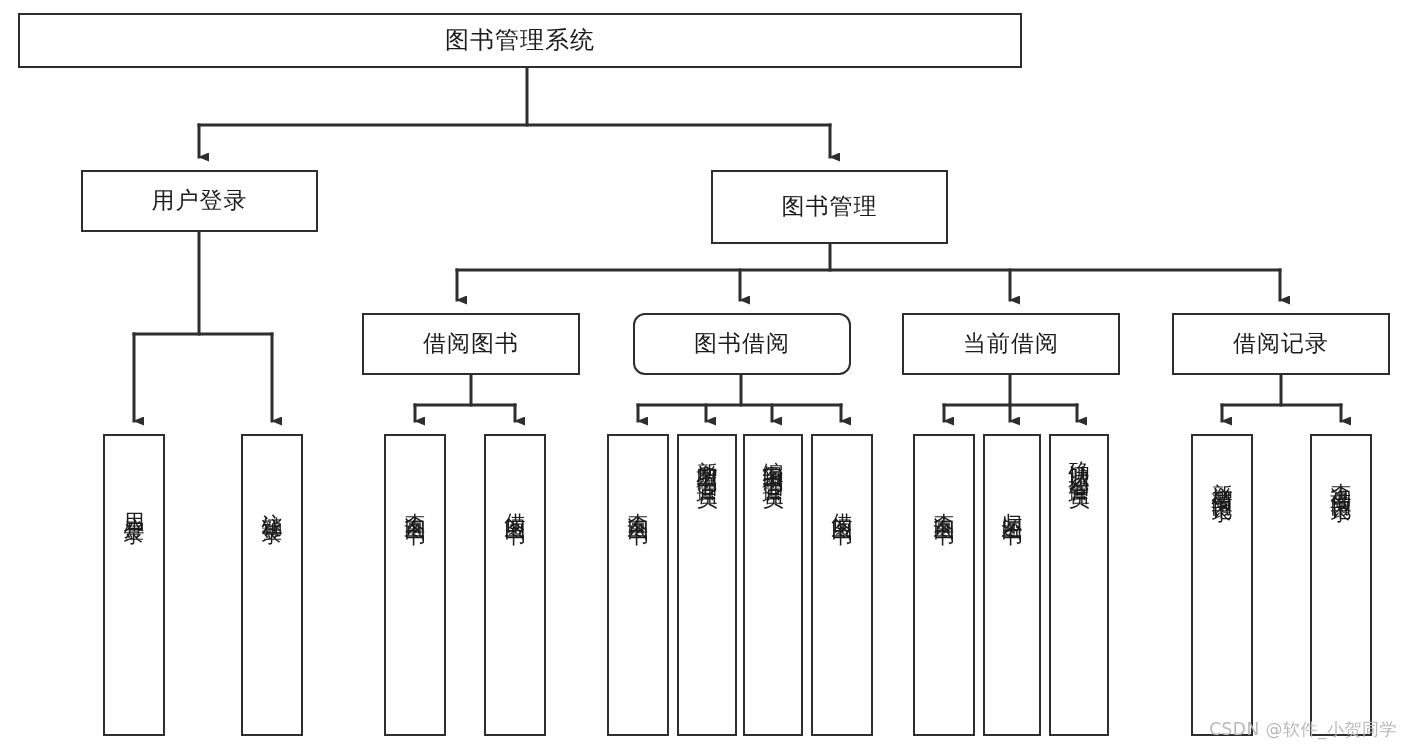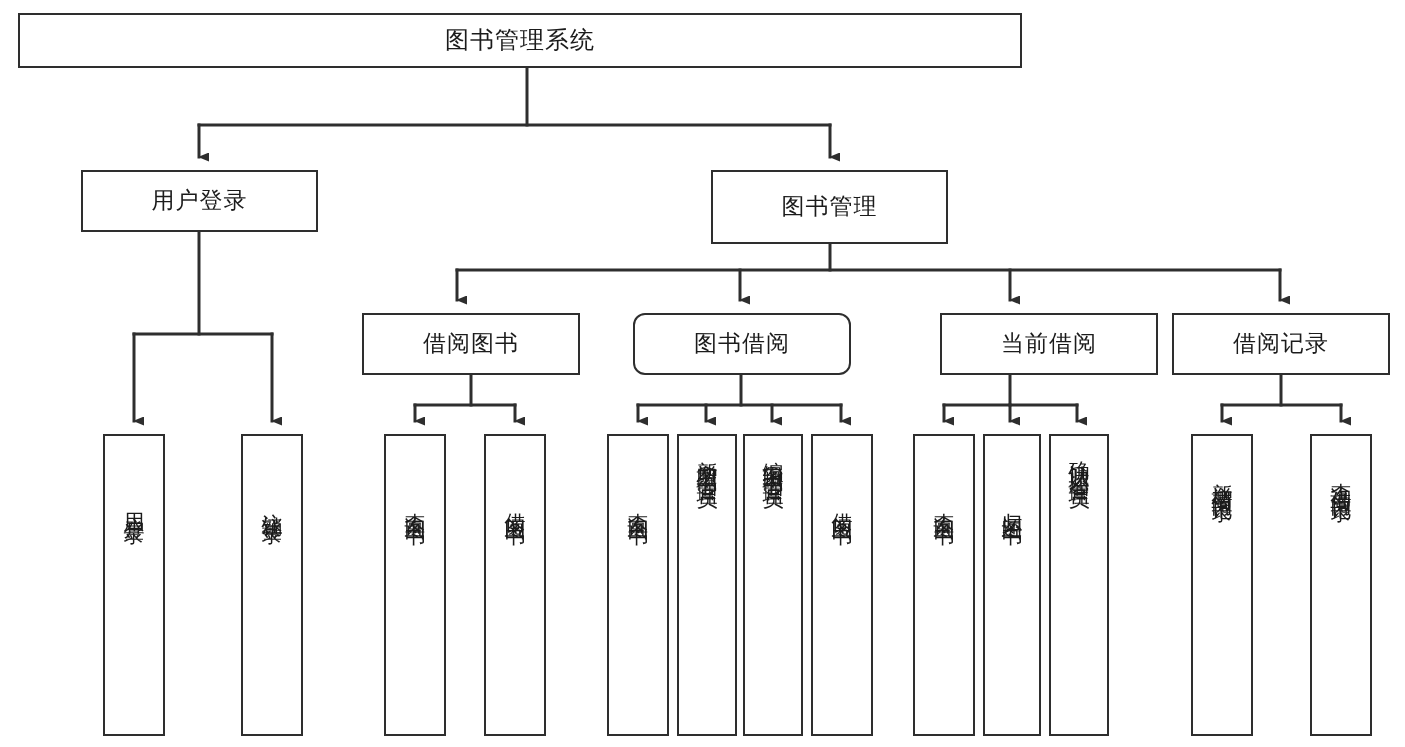--- a/index.html
+++ b/index.html
@@ -135,21 +135,21 @@
   <div class="node h" style="left:711px; top:170px; width:237px; height:74px;">
     <span>图书管理</span>
   </div>
 
   <div class="node h" style="left:362px; top:313px; width:218px; height:62px;">
     <span>借阅图书</span>
   </div>
   <div class="node h" style="left:633px; top:313px; width:218px; height:62px;border-radius:12px;">
     <span>图书借阅</span>
   </div>
-  <div class="node h" style="left:902px; top:313px; width:218px; height:62px;margin-left:38px;">
+  <div class="node h" style="left:902px; top:313px; width:218px; height:62px;">
     <span>当前借阅</span>
   </div>
   <div class="node h" style="left:1172px; top:313px; width:218px; height:62px;">
     <span>借阅记录</span>
   </div>
 
   <div class="node v" style="left:103px; top:434px; width:62px; height:302px; padding-top:60px;">
     <span class="vtext">用户登录</span>
   </div>
   <div class="node v" style="left:241px; top:434px; width:62px; height:302px; padding-top:60px;">
@@ -186,14 +186,15 @@
     <span class="vtext">确认归还（管理员）</span>
   </div>
 
   <div class="node v" style="left:1191px; top:434px; width:62px; height:302px; padding-top:30px;">
     <span class="vtext">新增借阅记录</span>
   </div>
   <div class="node v" style="left:1310px; top:434px; width:62px; height:302px; padding-top:30px;">
     <span class="vtext">查询借阅记录</span>
   </div>
 
+  <div class="watermark">CSDN @软件_小贺同学</div>
 
 </div>
 
 </body></html>

